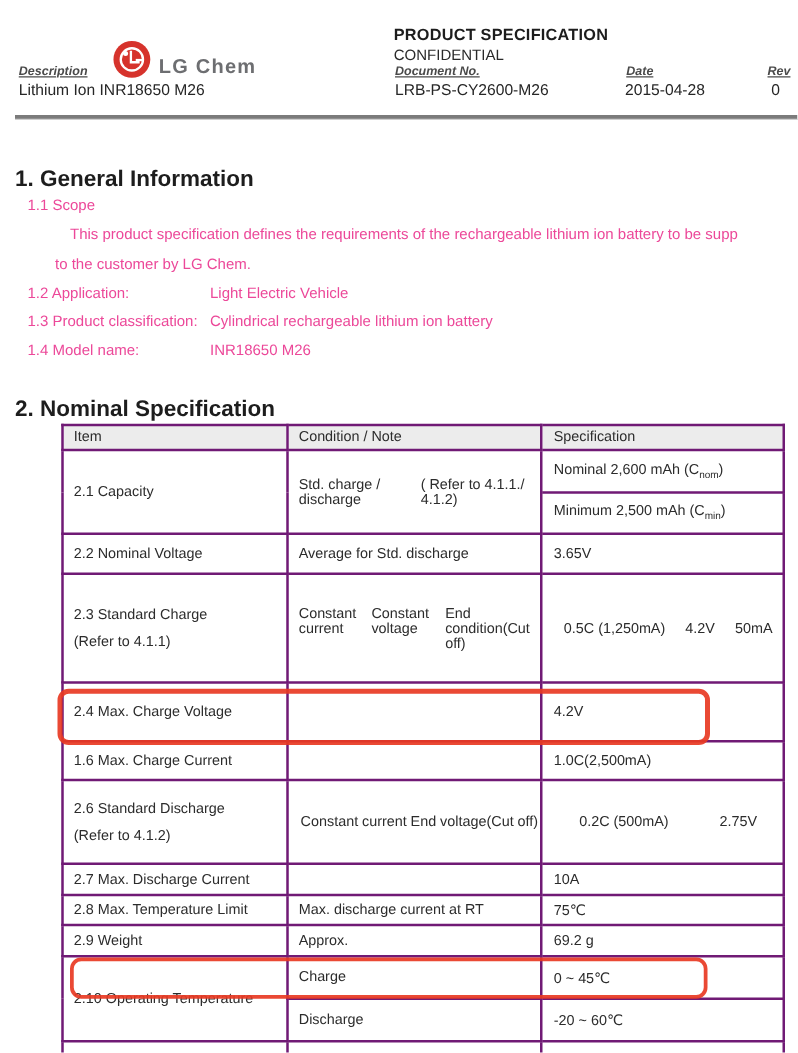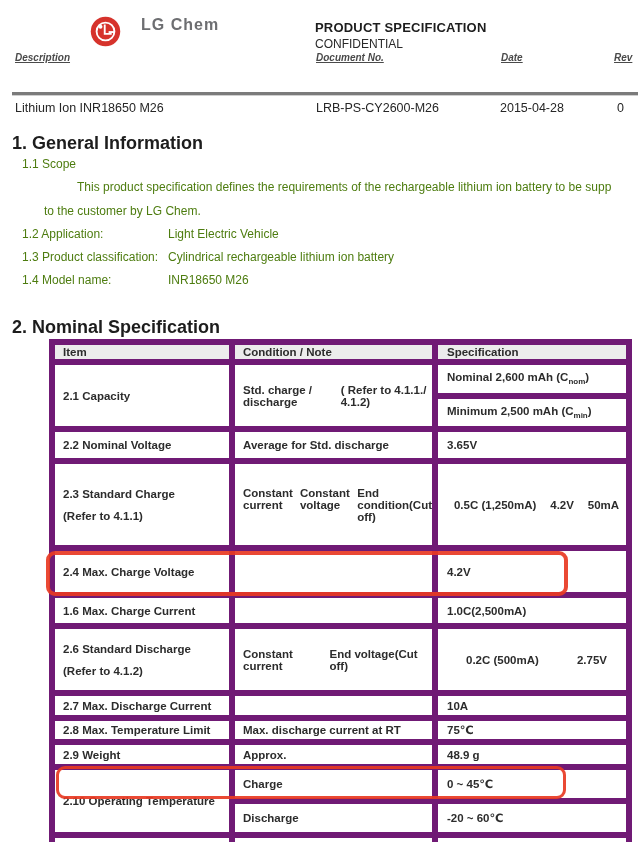--- a/index.html
+++ b/index.html
@@ -3,37 +3,37 @@
 <meta charset="utf-8">
 <style>
   html,body{margin:0;padding:0;}
   body{
     width:638px;height:842px;overflow:hidden;background:#ffffff;
     font-family:"Liberation Sans","DejaVu Sans",sans-serif;
     color:#2f2f2f;position:relative;
   }
   .abs{position:absolute;}
   
-  .logo-wrap{left:90px;top:16px;display:flex;align-items:flex-start;gap:20px;}
+  .logo-wrap{left:90px;top:32px;display:flex;align-items:flex-end;gap:6px;}
   .brand{font-size:16px;font-weight:bold;color:#6d6e71;letter-spacing:1px;}
   .doc-title{left:315px;top:20px;font-size:13px;font-weight:bold;color:#1d1d1d;letter-spacing:.2px;}
   .doc-subtitle{left:315px;top:37px;font-size:12px;color:#2a2a2a;}
   .fld-label{font-size:10px;font-style:italic;font-weight:bold;color:#4a4a4a;text-decoration:underline;top:52px;}
-  .fld-value{font-size:12.5px;color:#262626;top:65px;margin-top:36px;}
+  .fld-value{font-size:12.5px;color:#262626;top:65px;}
   .head-rule{left:12px;top:92px;width:626px;height:3px;background:#7b7b7b;border-bottom:1px solid #cfcfcf;}
   
   .sec-title{font-size:18px;font-weight:bold;color:#1d1d1d;}
-  .body-txt{font-size:12px;color:#4d7c0f;white-space:nowrap;}
+  .body-txt{font-size:12px;color:#ec4899;white-space:nowrap;}
   
   table.spec{
     position:absolute;left:49px;top:339px;width:577px;
     border-collapse:collapse;table-layout:fixed;
     font-size:11.5px;color:#2c2c2c;
   }
-  table.spec td{border:6px solid #701a75;padding:0 0 0 8px;vertical-align:middle;overflow:hidden;font-weight:bold;}
+  table.spec td{border:2px solid #701a75;padding:0 0 0 8px;vertical-align:middle;overflow:hidden;}
   table.spec td.spec-col{padding-left:9px;}
   tr.thead td{background:#ececec;}
   td.multiline{padding-top:0;padding-bottom:0;}
   .vflex{display:flex;flex-direction:row;justify-content:space-around;height:100%;}
   .vflex2{display:flex;flex-direction:column;justify-content:center;gap:10px;height:100%;}
   sub{font-size:8px;}
   
   .hl-box{border-style:solid;border-color:#e83923;border-radius:9px;pointer-events:none;opacity:.92;}
   .hl-box1{left:46px;top:551px;width:514px;height:37px;border-width:4px;}
   .hl-box2{left:56px;top:766px;width:504px;height:27px;border-width:3px;}
@@ -64,21 +64,21 @@
 
 <div class="abs fld-value" style="left:15px;">Lithium Ion INR18650 M26</div>
 <div class="abs fld-value" style="left:316px;">LRB-PS-CY2600-M26</div>
 <div class="abs fld-value" style="left:500px;">2015-04-28</div>
 <div class="abs fld-value" style="left:617px;">0</div>
 
 <div class="abs head-rule"></div>
 
 <div class="abs sec-title" style="left:12px;top:133px;">1. General Information</div>
 <div class="abs body-txt" style="left:22px;top:157px;">1.1 Scope</div>
-<div class="abs body-txt" style="left:56px;top:180px;margin-left:21px;">This product specification defines the requirements of the rechargeable lithium ion battery to be supp</div>
+<div class="abs body-txt" style="left:56px;top:180px;">This product specification defines the requirements of the rechargeable lithium ion battery to be supp</div>
 <div class="abs body-txt" style="left:44px;top:204px;">to the customer by LG Chem.</div>
 
 <div class="abs body-txt" style="left:22px;top:227px;">1.2 Application:</div>
 <div class="abs body-txt" style="left:168px;top:227px;">Light Electric Vehicle</div>
 <div class="abs body-txt" style="left:22px;top:250px;">1.3 Product classification:</div>
 <div class="abs body-txt" style="left:168px;top:250px;">Cylindrical rechargeable lithium ion battery</div>
 <div class="abs body-txt" style="left:22px;top:273px;">1.4 Model name:</div>
 <div class="abs body-txt" style="left:168px;top:273px;">INR18650 M26</div>
 
 <div class="abs sec-title" style="left:12px;top:317px;">2. Nominal Specification</div>
@@ -181,21 +181,21 @@
 
   <tr style="height:24px;">
     <td>2.8 Max. Temperature Limit</td>
     <td>Max. discharge current at RT</td>
     <td class="spec-col">75℃</td>
   </tr>
 
   <tr style="height:25px;">
     <td>2.9 Weight</td>
     <td>Approx.</td>
-    <td class="spec-col">48.9 g</td>
+    <td class="spec-col">69.2 g</td>
   </tr>
 
   <tr style="height:34px;">
     <td rowspan="2">2.10 Operating Temperature</td>
     <td>Charge</td>
     <td class="spec-col">0 ~ 45℃</td>
   </tr>
   <tr style="height:34px;">
     <td>Discharge</td>
     <td class="spec-col">-20 ~ 60℃</td>

